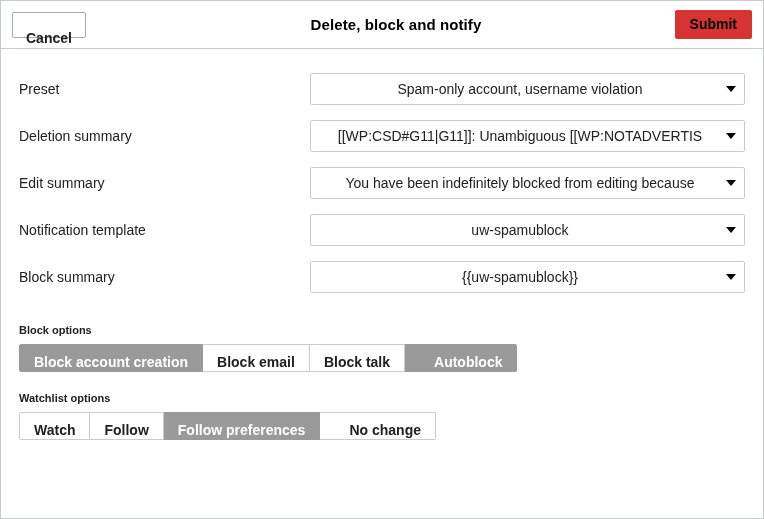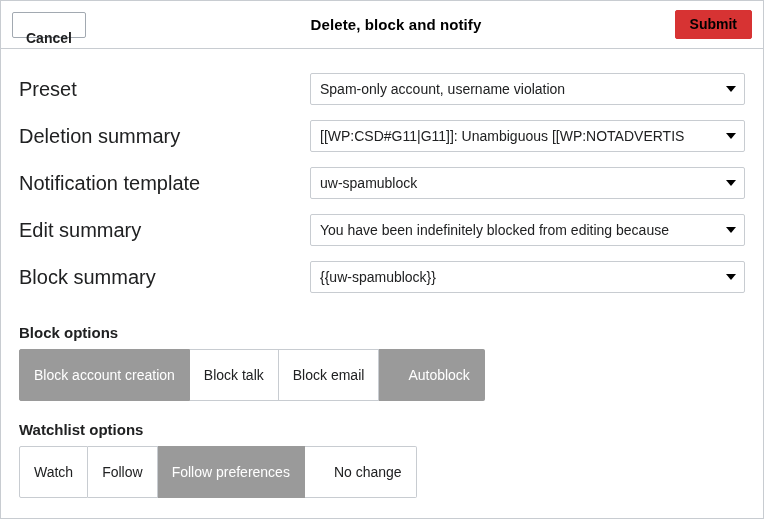--- a/index.html
+++ b/index.html
@@ -94,38 +94,39 @@
     align-items: center;
     height: 47px;
     padding: 0 18px;
     box-sizing: border-box;
   }
   .field-row:first-child { margin-top: 16px; }
 
   .field-label {
     width: 291px;
     flex: 0 0 291px;
-    font-size: 20px;
+    font-size: 14px;
     color: #202122;
     line-height: 18px;
   }
 
   .select-box {
     flex: 1;
     box-sizing: border-box;
     height: 32px;
     background: #ffffff;
     border: 1px solid #c8ccd1;
     border-radius: 2px;
     display: flex;
     align-items: center;
     padding: 0 8px 0 9px;
     cursor: pointer;
     position: relative;
     overflow: hidden;
+    text-align: center;
   }
   .select-value {
     flex: 1;
     font-size: 14px;
     color: #202122;
     white-space: nowrap;
     overflow: hidden;
     line-height: 30px;
   }
   .caret {
@@ -136,38 +137,38 @@
     border-left: 5px solid transparent;
     border-right: 5px solid transparent;
     border-top: 6px solid #000000;
   }
 
   
   .group-section {
     padding: 0 18px;
   }
   .group-heading {
-    font-size: 15px;
+    font-size: 11px;
     font-weight: bold;
     color: #202122;
     margin-bottom: 8px;
   }
   .btn-group {
     display: inline-flex;
   }
   .toggle-btn {
     box-sizing: border-box;
-    height: 52px;
+    height: 28px;
     padding: 0 14px;
     background: #ffffff;
     border: 1px solid #c8ccd1;
     border-left-width: 0;
     font-family: "Liberation Sans", sans-serif;
     font-size: 14px;
-    font-weight: normal;
+    font-weight: bold;
     color: #202122;
     cursor: pointer;
     line-height: 34px;
     white-space: nowrap;
   }
   .toggle-btn:first-child {
     border-left-width: 1px;
     border-top-left-radius: 2px;
     border-bottom-left-radius: 2px;
   }
@@ -211,52 +212,52 @@
 
     <div class="field-row">
       <div class="field-label">Deletion summary</div>
       <div class="select-box">
         <span class="select-value">[[WP:CSD#G11|G11]]: Unambiguous [[WP:NOTADVERTIS</span>
         <span class="caret"></span>
       </div>
     </div>
 
     <div class="field-row">
+      <div class="field-label">Edit summary</div>
+      <div class="select-box">
+        <span class="select-value">You have been indefinitely blocked from editing because</span>
+        <span class="caret"></span>
+      </div>
+    </div>
+
+    <div class="field-row">
       <div class="field-label">Notification template</div>
       <div class="select-box">
         <span class="select-value">uw-spamublock</span>
-        <span class="caret"></span>
-      </div>
-    </div>
-
-    <div class="field-row">
-      <div class="field-label">Edit summary</div>
-      <div class="select-box">
-        <span class="select-value">You have been indefinitely blocked from editing because</span>
         <span class="caret"></span>
       </div>
     </div>
 
     <div class="field-row">
       <div class="field-label">Block summary</div>
       <div class="select-box">
         <span class="select-value">{{uw-spamublock}}</span>
         <span class="caret"></span>
       </div>
     </div>
 
 
     <div class="spacer-block"></div>
 
     <div class="group-section">
       <div class="group-heading">Block options</div>
       <div class="btn-group">
         <button class="toggle-btn selected">Block account creation</button>
+        <button class="toggle-btn">Block email</button>
         <button class="toggle-btn">Block talk</button>
-        <button class="toggle-btn">Block email</button>
         <button class="toggle-btn selected">Autoblock</button>
       </div>
     </div>
 
     <div class="spacer-block-sm"></div>
 
     <div class="group-section">
       <div class="group-heading">Watchlist options</div>
       <div class="btn-group">
         <button class="toggle-btn">Watch</button>

